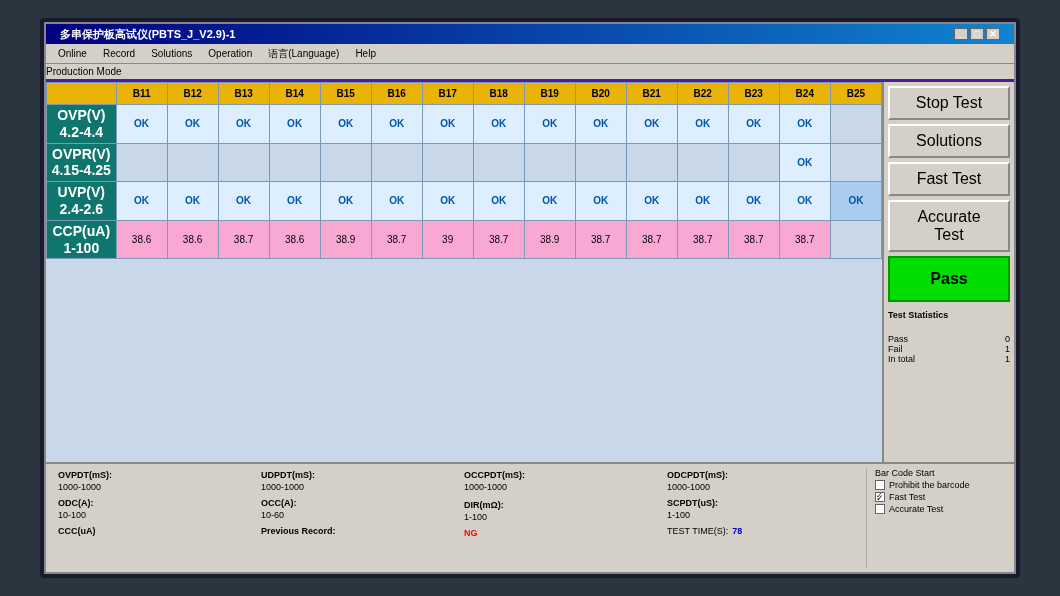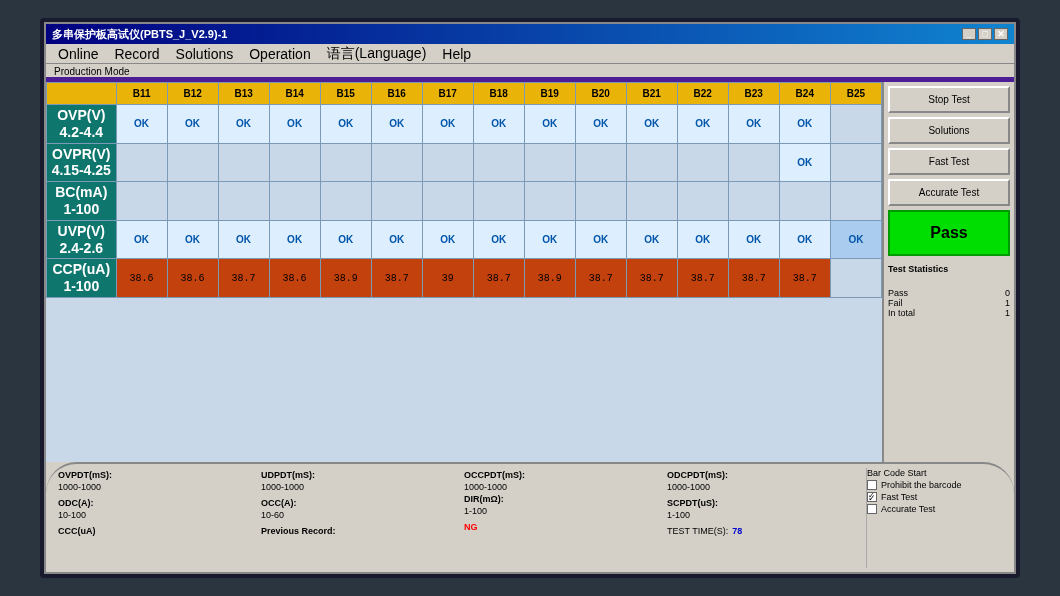--- a/index.html
+++ b/index.html
@@ -26,21 +26,21 @@
       background: #d4d0c8;
       width: 100%;
       height: 100%;
       border: 2px solid #888;
       display: flex;
       flex-direction: column;
     }
     .title-bar {
       background: linear-gradient(to right, #000080, #1084d0);
       color: white;
-      padding: 2px 6px;
+      padding: 2px 14px;
       font-size: 11px;
       font-weight: bold;
       display: flex;
       justify-content: space-between;
       align-items: center;
       height: 20px;
       gap: 40px;
     }
     .title-bar-buttons {
       display: flex;
@@ -61,30 +61,30 @@
       background: #d4d0c8;
       display: flex;
       gap: 0;
       padding: 2px 4px;
       border-bottom: 1px solid #888;
       height: 20px;
       align-items: center;
     }
     .menu-item {
       padding: 1px 8px;
-      font-size: 14px;
+      font-size: 10px;
       cursor: pointer;
       color: #000;
     }
     .production-mode-bar {
       background: #d4d0c8;
-      padding: 2px 8px;
+      padding: 2px 0;
       font-size: 10px;
       color: #000;
-      border-bottom: 5px solid #4c1d95;
+      border-bottom: 3px solid #4c1d95;
       height: 18px;
     }
     .main-area {
       display: flex;
       flex: 1;
       overflow: hidden;
     }
     .table-area {
       flex: 1;
       overflow: auto;
@@ -121,41 +121,40 @@
       font-weight: bold;
       background: #ddeeff;
     }
     .cell-ok-highlight {
       color: #0055aa;
       font-weight: bold;
       background: #aaccee;
     }
     .cell-value {
       color: #000;
-      background: #c2410c;
-      font-family: Liberation Mono, monospace;
+      background: #f9a8d4;
     }
     .cell-empty {
       background: #c8d8e8;
     }
     .right-panel {
       width: 130px;
       background: #d4d0c8;
       display: flex;
       flex-direction: column;
       padding: 4px;
       gap: 4px;
     }
     .right-btn {
       background: #d4d0c8;
       border: 2px solid #888;
       border-top-color: #fff;
       border-left-color: #fff;
       padding: 6px 20px;
-      font-size: 10px;
+      font-size: 16px;
       cursor: pointer;
       text-align: center;
     }
     .pass-btn {
       background: #00dd00;
       border: 2px solid #009900;
       padding: 12px 4px;
       font-size: 16px;
       font-weight: bold;
       color: #000;
@@ -172,21 +171,20 @@
       justify-content: space-between;
     }
     .bottom-area {
       background: #d4d0c8;
       border-top: 2px solid #888;
       padding: 4px 8px;
       height: 110px;
       display: flex;
       flex-direction: column;
       gap: 2px;
-      border-radius: 31px;
     }
     .bottom-params {
       display: flex;
       gap: 0;
       flex: 1;
     }
     .param-group {
       flex: 1;
       font-size: 9px;
       color: #000;
@@ -199,20 +197,21 @@
       font-weight: bold;
       color: #000;
     }
     .param-value {
       color: #000;
     }
     .barcode-section {
       font-size: 9px;
       color: #000;
       border-left: 1px solid #aaa;
+      padding-left: 8px;
       min-width: 140px;
     }
     .barcode-row {
       display: flex;
       align-items: center;
       gap: 4px;
       margin-bottom: 2px;
     }
     .checkbox-fake {
       width: 10px;
@@ -321,39 +320,20 @@
                 <td class="cell-empty"></td>
                 <td class="cell-empty"></td>
                 <td class="cell-empty"></td>
                 <td class="cell-empty"></td>
                 <td class="cell-empty"></td>
                 <td class="cell-empty"></td>
                 <td class="cell-ok">OK</td>
                 <td class="cell-empty"></td>
               </tr>
               <tr>
-                <td class="row-header" style="white-space: pre-line; line-height: 1.2;">BC(mA)
-1-100</td>
-                <td class="cell-empty"></td>
-                <td class="cell-empty"></td>
-                <td class="cell-empty"></td>
-                <td class="cell-empty"></td>
-                <td class="cell-empty"></td>
-                <td class="cell-empty"></td>
-                <td class="cell-empty"></td>
-                <td class="cell-empty"></td>
-                <td class="cell-empty"></td>
-                <td class="cell-empty"></td>
-                <td class="cell-empty"></td>
-                <td class="cell-empty"></td>
-                <td class="cell-empty"></td>
-                <td class="cell-empty"></td>
-                <td class="cell-empty"></td>
-              </tr>
-              <tr>
                 <td class="row-header" style="white-space: pre-line; line-height: 1.2;">UVP(V)
 2.4-2.6</td>
                 <td class="cell-ok">OK</td>
                 <td class="cell-ok">OK</td>
                 <td class="cell-ok">OK</td>
                 <td class="cell-ok">OK</td>
                 <td class="cell-ok">OK</td>
                 <td class="cell-ok">OK</td>
                 <td class="cell-ok">OK</td>
                 <td class="cell-ok">OK</td>
@@ -424,21 +404,21 @@
         <div class="param-group">
           <div class="param-label">UDPDT(mS):</div>
           <div class="param-value">1000-1000</div>
           <div class="param-label" style="margin-top:4px;">OCC(A):</div>
           <div class="param-value">10-60</div>
           <div class="param-label" style="margin-top:4px;">Previous Record:</div>
         </div>
         <div class="param-group">
           <div class="param-label">OCCPDT(mS):</div>
           <div class="param-value">1000-1000</div>
-          <div class="param-label" style="margin-top:0;">DIR(mΩ):</div>
+          <div class="param-label" style="margin-top:6px;">DIR(mΩ):</div>
           <div class="param-value">1-100</div>
           <div style="margin-top:4px; display:flex; gap:8px; align-items:center;">
 
             <span class="ng-text">NG</span>
           </div>
         </div>
         <div class="param-group">
           <div class="param-label">ODCPDT(mS):</div>
           <div class="param-value">1000-1000</div>
           <div class="param-label" style="margin-top:4px;">SCPDT(uS):</div>

